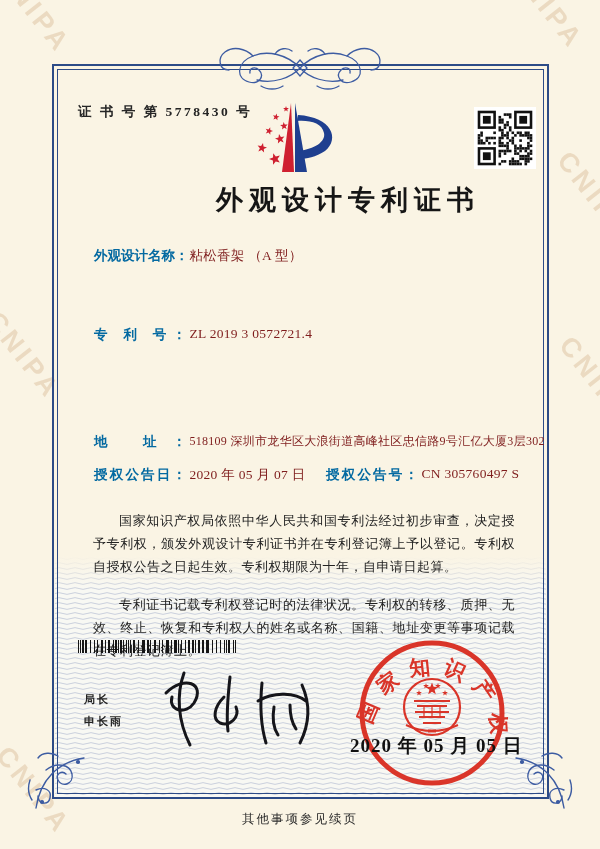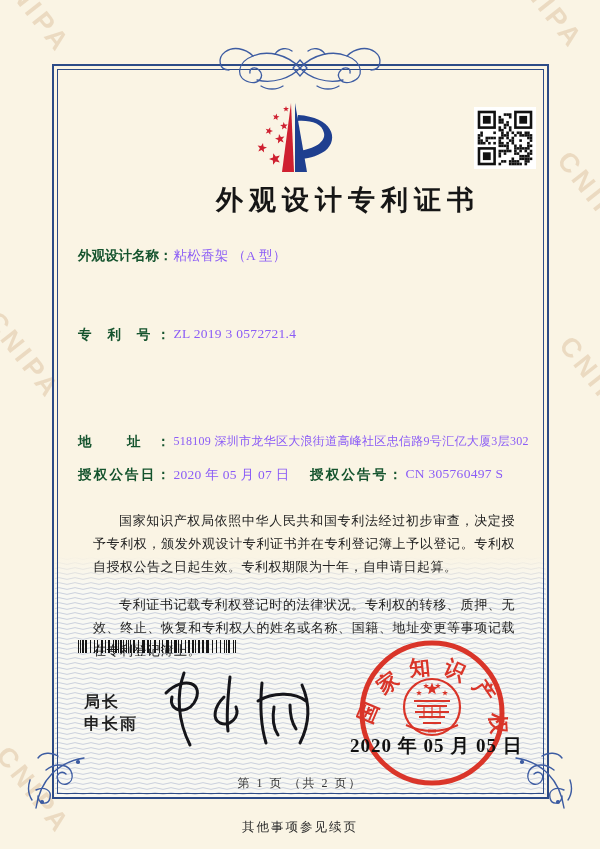--- a/index.html
+++ b/index.html
@@ -32,55 +32,56 @@
   .cert-no{
     position:absolute;left:78px;top:103px;
     font-size:13.5px;font-weight:600;letter-spacing:2.5px;color:#252525;
   }
   .title{
     position:absolute;left:0;top:182px;width:600px;text-align:center;
     font-size:27px;font-weight:700;letter-spacing:6px;color:#161616;margin-left:48px;
   }
   .frow{position:absolute;left:78px;width:460px;font-size:13.5px;white-space:nowrap;}
   .flabel{
-    display:inline-block;width:92px;font-weight:700;color:#14532d;
+    display:inline-block;width:92px;font-weight:700;color:#0369a1;
     text-align:justify;text-align-last:justify;-moz-text-align-last:justify;
     vertical-align:top;
-  }
-  .fvalue{color:#8b5cf6;letter-spacing:0.3px;}
+    margin-left:16px;
+  }
+  .fvalue{color:#7f1d1d;letter-spacing:0.3px;}
   .r1{top:247px}.r2{top:287px}.r3{top:326px}.r4{top:364px}
   .r5{top:399px}.r6{top:433px}.r7{top:466px}
   .r6 .fvalue{font-size:12px;margin-top:28px;}
   .fgroup2{position:absolute;left:232px;top:0;}
   .bodytext{
     position:absolute;left:78px;top:494px;width:452px;
     font-size:13px;line-height:23px;letter-spacing:0.5px;
     text-align:justify;color:#222;
   }
   .bodytext p{margin:15px;text-indent:2em;}
   .role{
     position:absolute;left:84px;z-index:5;
     font-family:"Liberation Sans","DejaVu Sans",sans-serif;
-    font-size:16px;font-weight:700;color:#222;letter-spacing:2px;
+    font-size:11px;font-weight:700;color:#222;letter-spacing:2px;
   }
   .role1{top:692px}.role2{top:714px}
   .sig{position:absolute;left:150px;top:663px;z-index:5;}
   .seal{position:absolute;left:356px;top:637px;z-index:5;}
   .seal-date{
     position:absolute;left:350px;top:733px;width:160px;z-index:6;
     text-align:center;font-size:19px;font-weight:700;
     letter-spacing:1px;color:#111;white-space:nowrap;
   }
   .pageno{
     position:absolute;left:0;top:775px;width:600px;text-align:center;z-index:5;
     font-size:12px;letter-spacing:2px;color:#333;
   }
   .contnote{
     position:absolute;left:0;top:811px;width:600px;text-align:center;z-index:5;
-    font-size:12.5px;letter-spacing:2px;color:#2a2a2a;margin-top:8px;
+    font-size:12.5px;letter-spacing:2px;color:#2a2a2a;
   }
   .logo{position:absolute;left:240px;top:93px;z-index:5;}
   .qr{position:absolute;left:474px;top:107px;z-index:5;}
   .barcode{position:absolute;left:78px;top:640px;z-index:5;}
   .ornament-top{position:absolute;left:205px;top:42px;z-index:5;}
   .corner-bl{position:absolute;left:26px;top:750px;z-index:5;}
   .corner-br{position:absolute;left:510px;top:750px;z-index:5;transform:scaleX(-1);}
 </style>
 </head>
 <body>
@@ -148,20 +149,21 @@
     <path d="M10,40 C18,36 26,40 24,48 C22,56 12,54 12,46"></path>
     <path d="M32,6 C26,2 16,2 12,8"></path>
     <path d="M4,30 C2,36 2,44 6,50"></path>
     <circle cx="52" cy="12" r="1.4" fill="#3d5ca2"></circle>
     <circle cx="16" cy="52" r="1.4" fill="#3d5ca2"></circle>
   </g>
 </svg>
 
 <div class="content">
 
+  <div class="cert-no">证 书 号 第 5778430 号</div>
 
   <svg class="logo" width="120" height="88" viewBox="0 0 120 88">
     <polygon points="51,10 42,79 54,79" fill="#cf2030"></polygon>
     <polygon points="55,10 55,79 67,79" fill="#1f3f8f"></polygon>
     <path d="M58,22 C92,24 100,46 85,58 C76,64 66,66 60,66 L59,58 C74,56 86,49 84,40 C82,30 70,27 57,28 Z" fill="#1f3f8f"></path>
     <g id="logo-stars" fill="#cf2030">
         <polygon points="33.2,60.3 35.8,63.6 39.9,62.5 37.5,66.0 39.8,69.6 35.7,68.4 33.1,71.7 32.9,67.5 29.0,65.9 33.0,64.5"></polygon>
         <polygon points="23.0,50.1 23.5,53.6 27.0,54.4 23.8,56.0 24.1,59.5 21.6,57.1 18.3,58.4 19.9,55.2 17.6,52.5 21.1,53.1"></polygon>
         <polygon points="39.0,41.1 40.9,44.1 44.4,43.5 42.1,46.2 43.7,49.4 40.4,48.1 37.9,50.5 38.2,47.0 35.0,45.4 38.5,44.6"></polygon>
         <polygon points="30.2,34.2 30.3,37.0 33.0,37.9 30.4,39.0 30.3,41.8 28.5,39.6 25.8,40.4 27.3,38.0 25.7,35.7 28.5,36.4"></polygon>
@@ -425,15 +427,14 @@
           <polygon points="76.0,45.5 77.6,49.8 82.2,50.0 78.6,52.8 79.8,57.3 76.0,54.7 72.2,57.3 73.4,52.8 69.8,50.0 74.4,49.8"></polygon>
           <polygon points="63.0,53.0 63.7,55.0 65.9,55.1 64.2,56.4 64.8,58.4 63.0,57.3 61.2,58.4 61.8,56.4 60.1,55.1 62.3,55.0"></polygon>
           <polygon points="70.0,46.0 70.7,48.0 72.9,48.1 71.2,49.4 71.8,51.4 70.0,50.3 68.2,51.4 68.8,49.4 67.1,48.1 69.3,48.0"></polygon>
           <polygon points="82.0,46.0 82.7,48.0 84.9,48.1 83.2,49.4 83.8,51.4 82.0,50.3 80.2,51.4 80.8,49.4 79.1,48.1 81.3,48.0"></polygon>
           <polygon points="89.0,53.0 89.7,55.0 91.9,55.1 90.2,56.4 90.8,58.4 89.0,57.3 87.2,58.4 87.8,56.4 86.1,55.1 88.3,55.0"></polygon>
         </g>
     </g>
   </svg>
   <div class="seal-date">2020 年 05 月 05 日</div>
 
-  <div class="pageno">第 1 页 （共 2 页）</div>
   <div class="contnote">其他事项参见续页</div>
 </div>
 
 </body></html>

